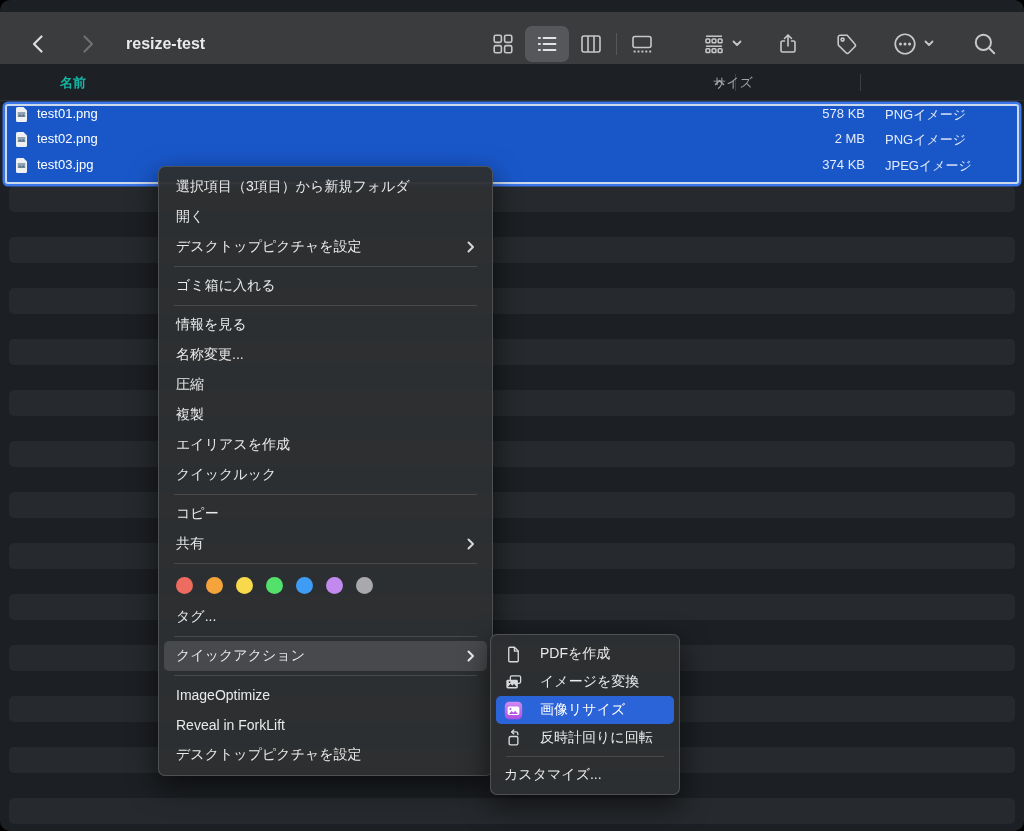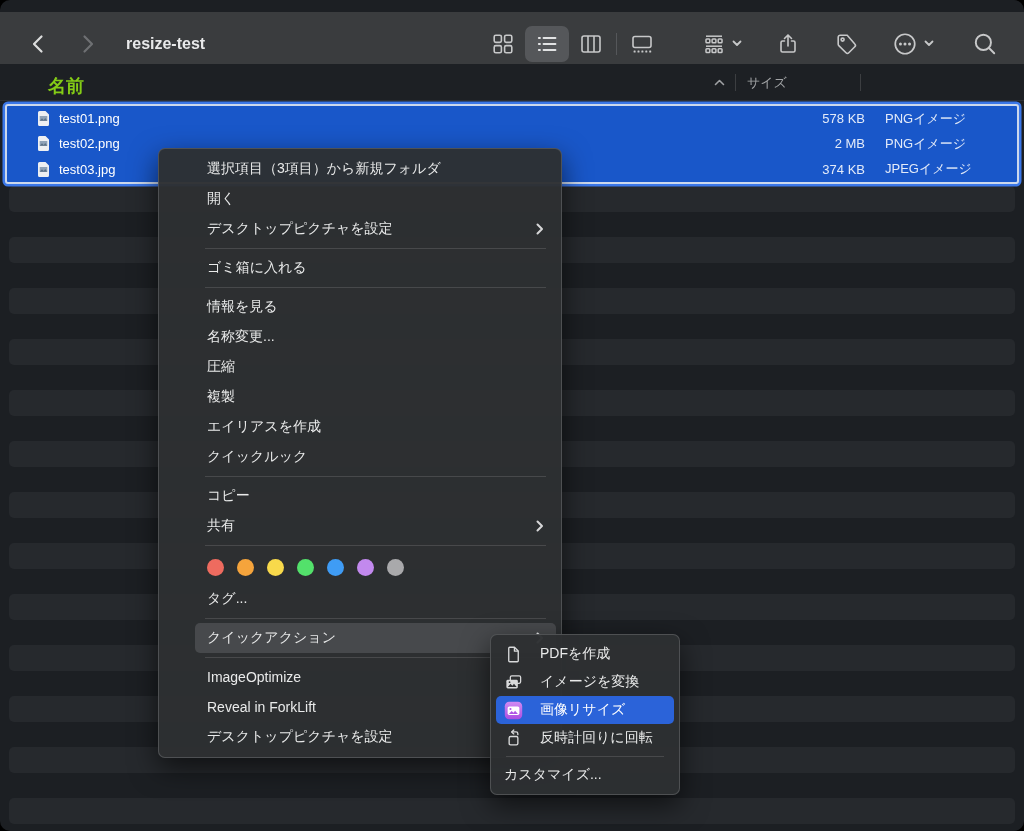--- a/index.html
+++ b/index.html
@@ -15,45 +15,45 @@
   .view-group{display:flex;align-items:center;margin-right:34px;}
   .view-btn{display:flex;align-items:center;justify-content:center;width:44px;height:36px;border-radius:7px;}
   .view-btn.active{background:#55575a;}
   .view-sep{width:1px;height:22px;background:#55575a;margin:0 3px;}
   .tb-right{display:flex;align-items:center;gap:26px;margin-right:30px;}
   .with-chev{display:flex;align-items:center;gap:6px;}
   .search-wrap{margin-right:22px;}
 
   
   .list-header{position:absolute;top:64px;left:0;right:0;height:37px;background:#1d2024;border-bottom:1px solid rgba(255,255,255,0.07);box-sizing:border-box;}
-  .col-name{position:absolute;left:48px;top:10px;font-size:18px;font-weight:bold;color:#84cc16;}
+  .col-name{position:absolute;left:60px;top:10px;font-size:13px;font-weight:bold;color:#14b8a6;}
   .sort-chev{position:absolute;left:714px;top:15px;}
   .hdr-div1{position:absolute;left:735px;top:10px;width:1px;height:17px;background:#3c3e41;}
-  .col-size{position:absolute;left:747px;top:10px;font-size:13px;color:#a3a5a7;}
+  .col-size{position:absolute;left:713px;top:10px;font-size:13px;color:#a3a5a7;}
   .hdr-div2{position:absolute;left:860px;top:10px;width:1px;height:17px;background:#3c3e41;}
   .col-kind{position:absolute;left:886px;top:10px;font-size:13px;color:#a3a5a7;margin-top:40px;}
 
   
   .rows{position:absolute;top:101px;left:0;right:0;bottom:0;overflow:hidden;}
   .stripe{position:absolute;left:9px;right:9px;height:26px;background:#26292d;border-radius:5px;}
 
   
   .selection{position:absolute;left:5px;right:5px;top:3px;height:76px;background:var(--selection-fill,#1957c9);
     border:2px solid #ccd8ec;box-shadow:0 0 0 2.5px var(--focus-ring,#3b77e7);border-radius:3px;
     display:flex;flex-direction:column;z-index:2;}
-  .file-row{flex:1;display:flex;align-items:center;padding-left:30px;}
+  .file-row{flex:1;display:flex;padding-left:8px;}
   .file-icon{margin-right:9px;flex:none;display:flex;}
   .file-name{flex:1;font-size:13px;color:#ffffff;}
   .file-size{font-size:13px;color:rgba(255,255,255,0.88);margin-right:20px;}
   .file-kind{width:102px;padding-right:30px;font-size:13px;color:rgba(255,255,255,0.88);}
 
   
   .menu{position:absolute;background:rgba(45,47,50,0.97);border:1px solid rgba(135,136,140,0.38);
     border-radius:7px;box-shadow:0 10px 28px rgba(0,0,0,0.6);padding:5px 0;box-sizing:border-box;z-index:5;}
-  .ctx-menu{left:158px;top:148px;width:404px;padding-left:31px;}
+  .ctx-menu{left:158px;top:166px;width:335px;}
   .menu-item{height:30px;margin:0 5px;padding:0 12px;border-radius:5px;display:flex;align-items:center;
     font-size:14px;color:#e9eaea;box-sizing:border-box;}
   .menu-item .chev{margin-left:auto;display:flex;}
   .menu-item.hl-gray{background:var(--menu-highlight,#47494c);}
   .menu-sep{height:1px;background:rgba(255,255,255,0.13);margin:4px 15px;}
   .tag-row{height:34px;display:flex;align-items:center;gap:13px;padding-left:17px;}
   .tag-dot{width:17px;height:17px;border-radius:50%;flex:none;}
 
   
   .sub-menu{left:490px;top:634px;width:190px;}

